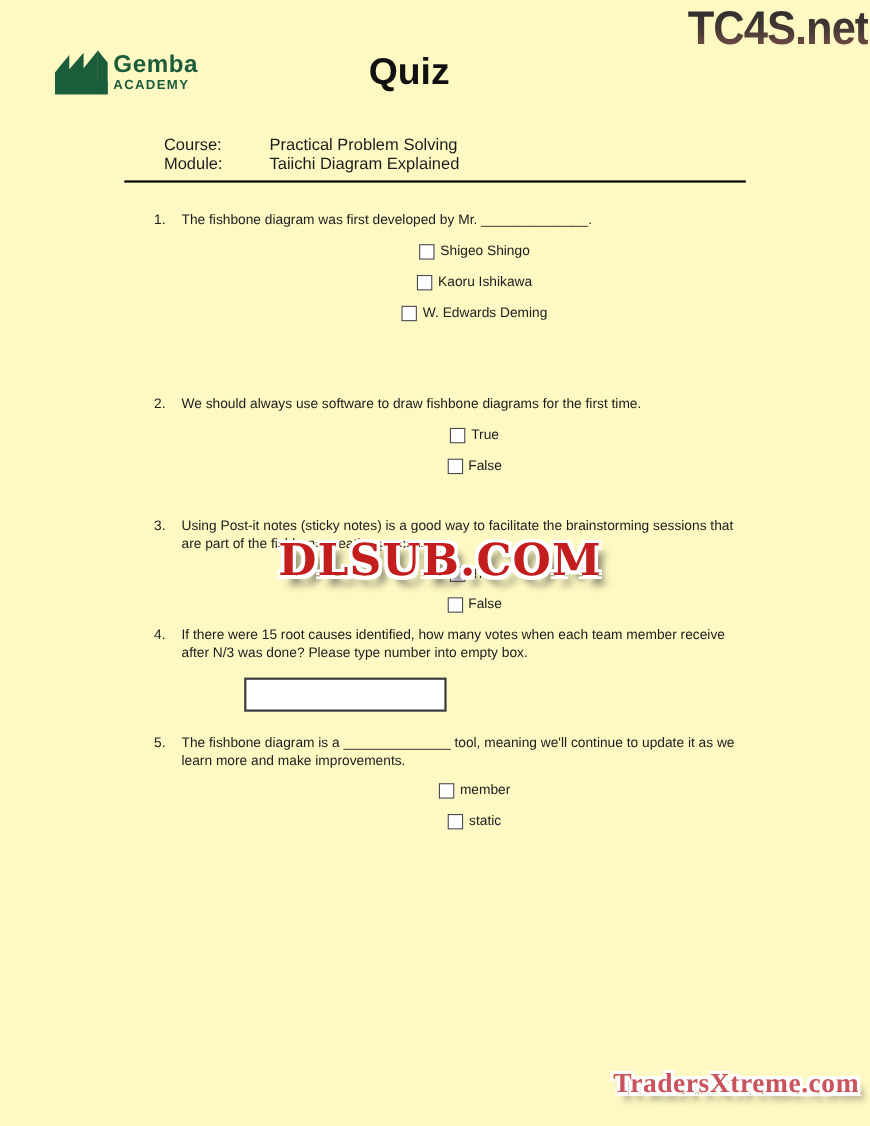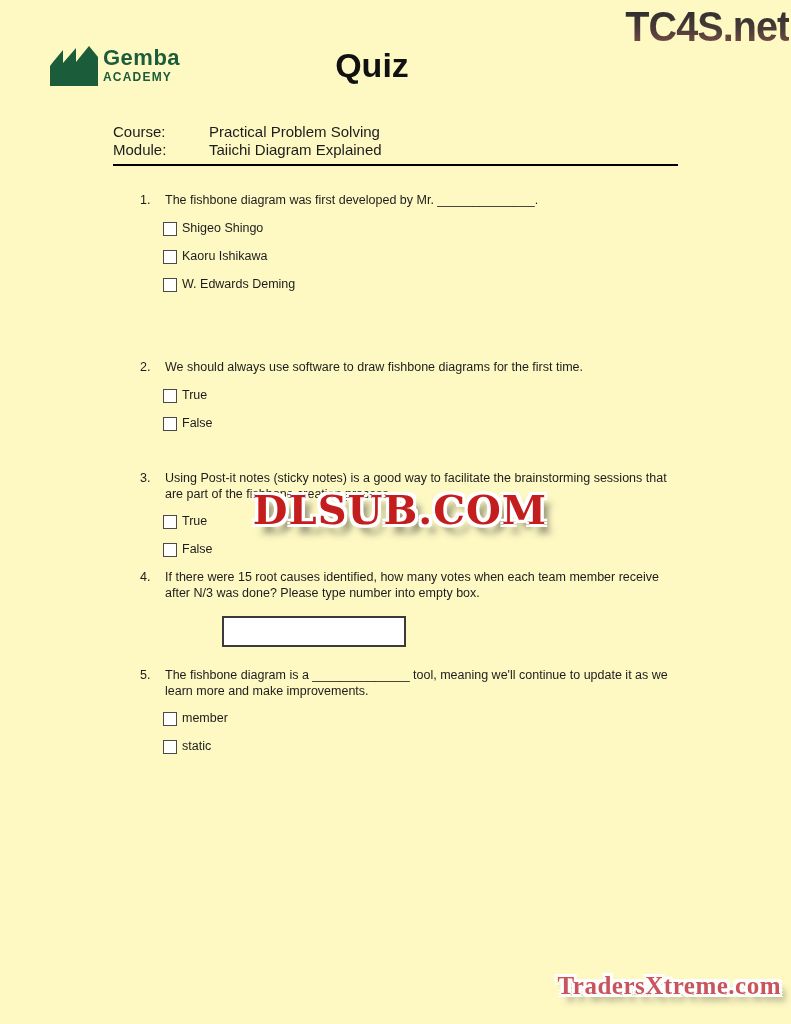--- a/index.html
+++ b/index.html
@@ -58,29 +58,29 @@
       5px 7px 6px rgba(40,40,40,.5);
     font-family: Liberation Serif, serif;
   }
 
   
   .course-block{
     position:absolute;left:113px;top:123px;width:565px;
     border-bottom:2px solid #000;padding-bottom:5px;
     font-size:15px;line-height:18px;
   }
-  .info-row{display:flex;}
+  .info-row{display:flex;margin-left:36px;}
   .info-label{width:96px;flex:0 0 96px;}
 
   
   .question{position:absolute;left:140px;width:560px;font-size:12.5px;line-height:15.5px;}
   .q-num{display:inline-block;width:25px;vertical-align:top;}
   .q-text{display:inline-block;width:518px;vertical-align:top;}
   .options{margin-left:23px;}
-  .opt{display:flex;align-items:center;height:16px;margin-top:12px;cursor:default;}
+  .opt{display:flex;align-items:center;height:16px;margin-top:12px;cursor:default;justify-content:center;}
   .checkbox{
     width:12px;height:12px;flex:0 0 12px;
     border:1px solid #4a4a4a;background:#fff;margin-right:5px;
   }
   .answer-box{
     display:block;margin:15px 0 0 82px;
     width:172px;height:27px;
     border:2px solid #3a3a3a;background:#fff;
     font-family:"Liberation Sans", sans-serif;font-size:14px;padding:0 4px;
     outline:none;border-radius:0;

